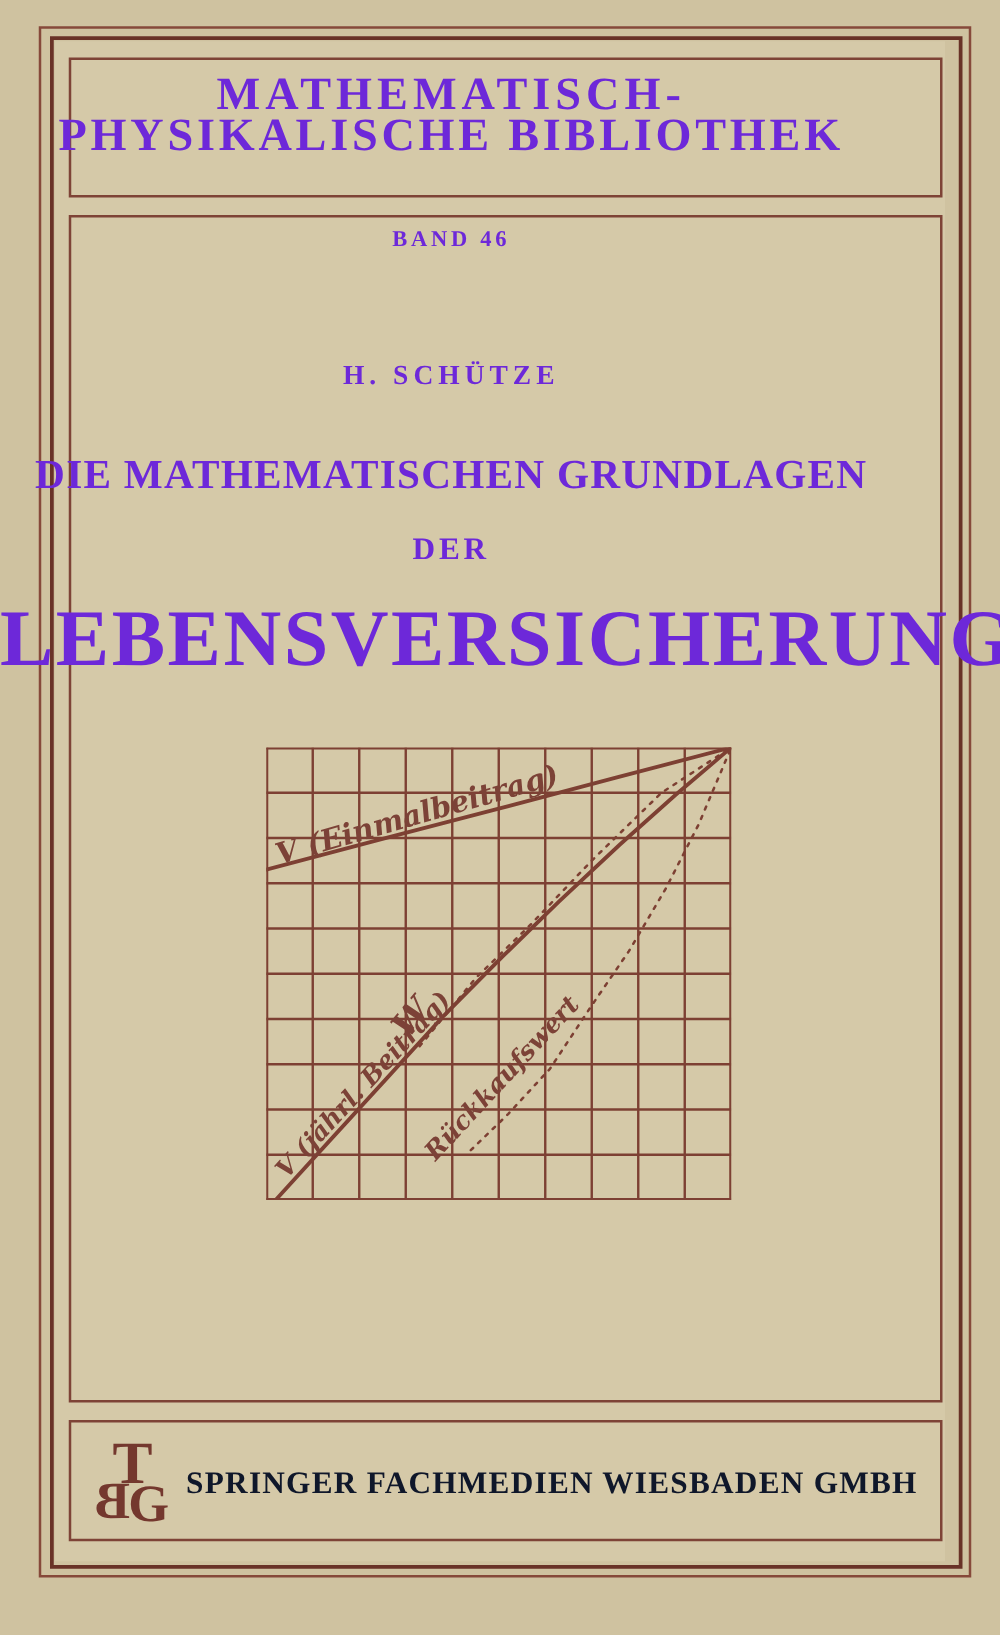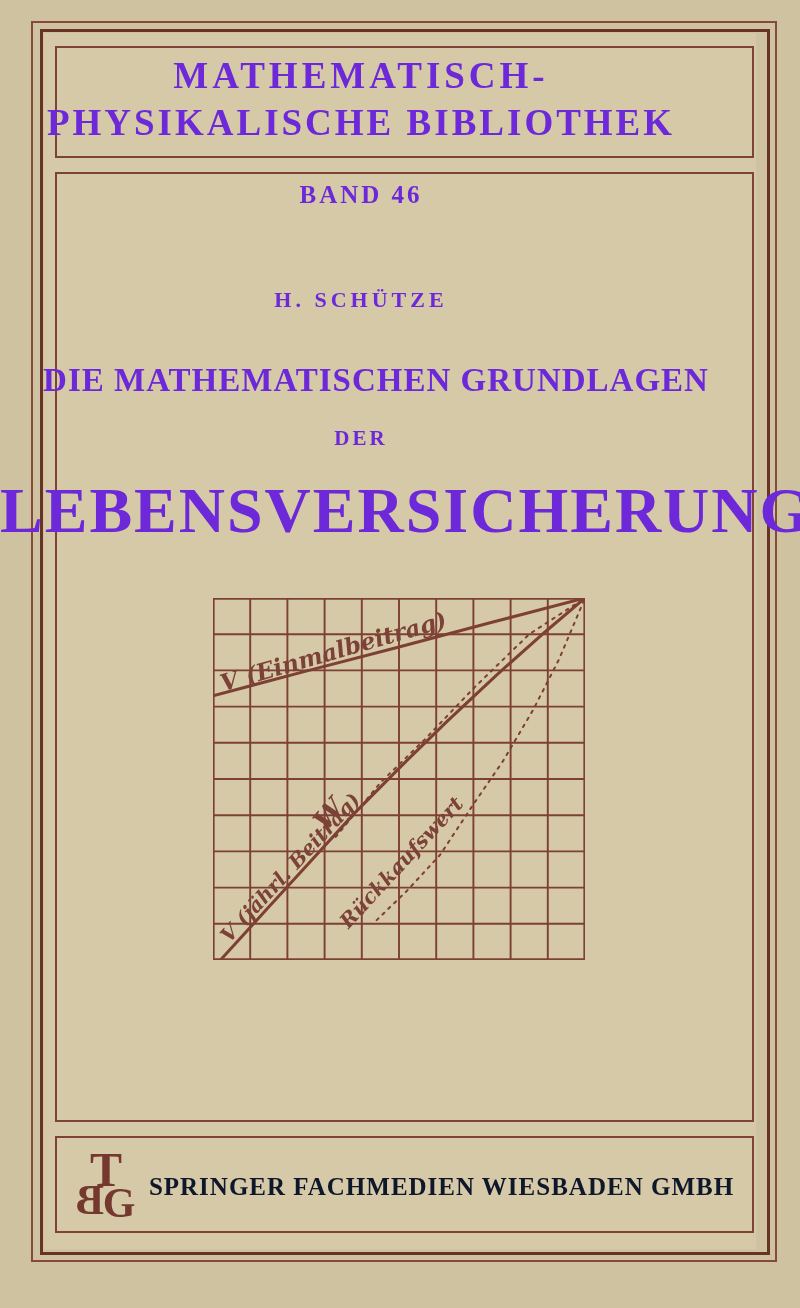--- a/index.html
+++ b/index.html
@@ -27,25 +27,25 @@
     border:2px solid #7e4336;box-sizing:border-box;
   }
   .panel-header{top:46px;height:112px;}
   .panel-main{top:172px;height:950px;}
   .panel-publisher{top:1136px;height:97px;}
   .txt{
     position:absolute;left:0;width:722px;text-align:center;
     color:#6d28d9;font-weight:bold;white-space:nowrap;
   }
   .series-line1{top:54px;font-size:37px;letter-spacing:4px;}
-  .series-line2{top:101px;font-size:37px;letter-spacing:3px;}
-  .band{top:181px;font-size:25px;letter-spacing:3px;}
+  .series-line2{top:87px;font-size:37px;letter-spacing:3px;}
+  .band{top:181px;font-size:18px;letter-spacing:3px;}
   .author{top:287px;font-size:22px;letter-spacing:4px;}
-  .title1{top:362px;font-size:33px;letter-spacing:1px;padding-left:15px;}
-  .title2{top:426px;font-size:21px;letter-spacing:3px;}
+  .title1{top:362px;font-size:33px;letter-spacing:1px;}
+  .title2{top:426px;font-size:25px;letter-spacing:3px;}
   .title3{top:474px;font-size:64px;letter-spacing:2px;}
   .chart{position:absolute;left:213px;top:598px;width:372px;height:362px;}
   .pub-row{
     position:absolute;left:55px;top:1136px;width:699px;height:97px;
     display:flex;align-items:center;justify-content:center;gap:12px;
   }
   .pub-logo{width:62px;height:70px;flex:0 0 auto;}
   .pub-name{
     color:#0f172a;font-weight:bold;font-size:25px;letter-spacing:1px;
     white-space:nowrap;padding-top:4px;

